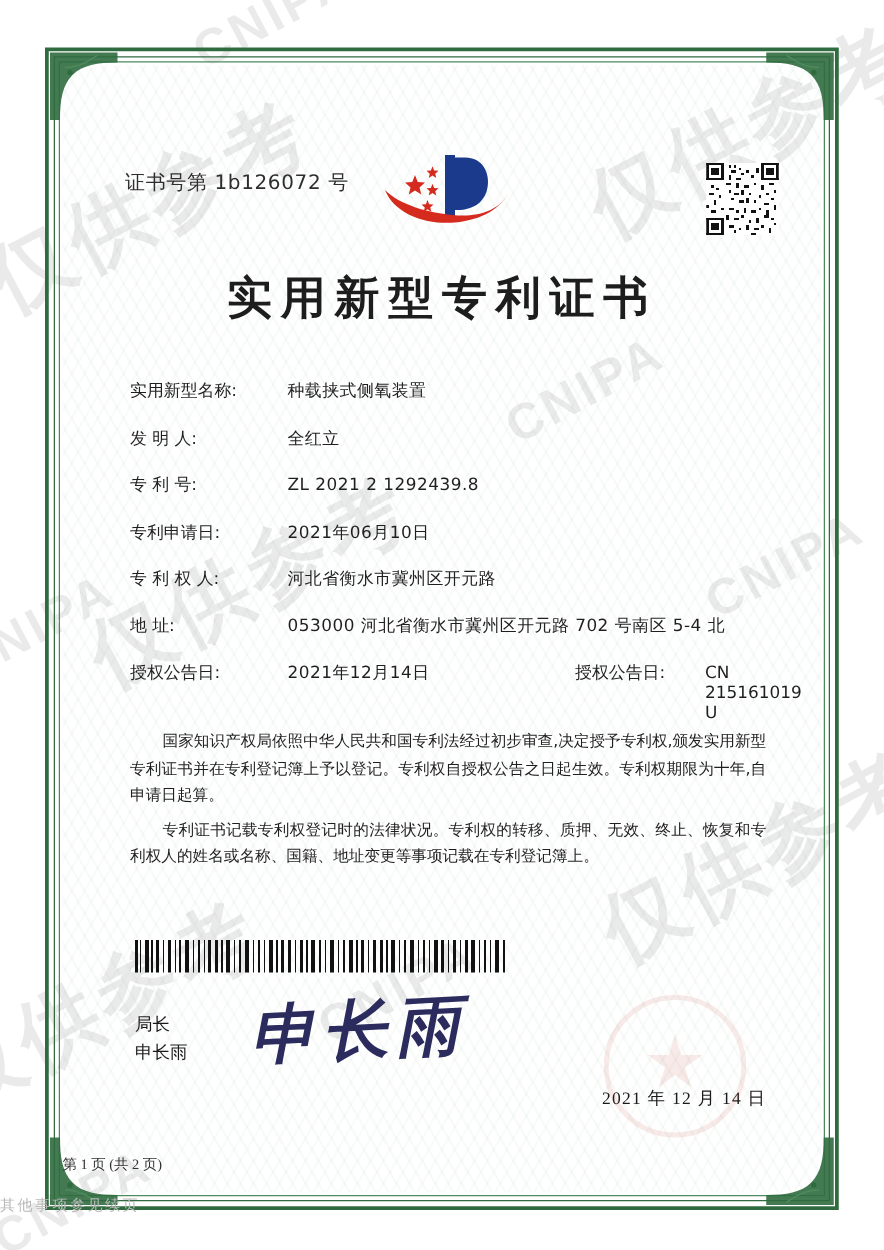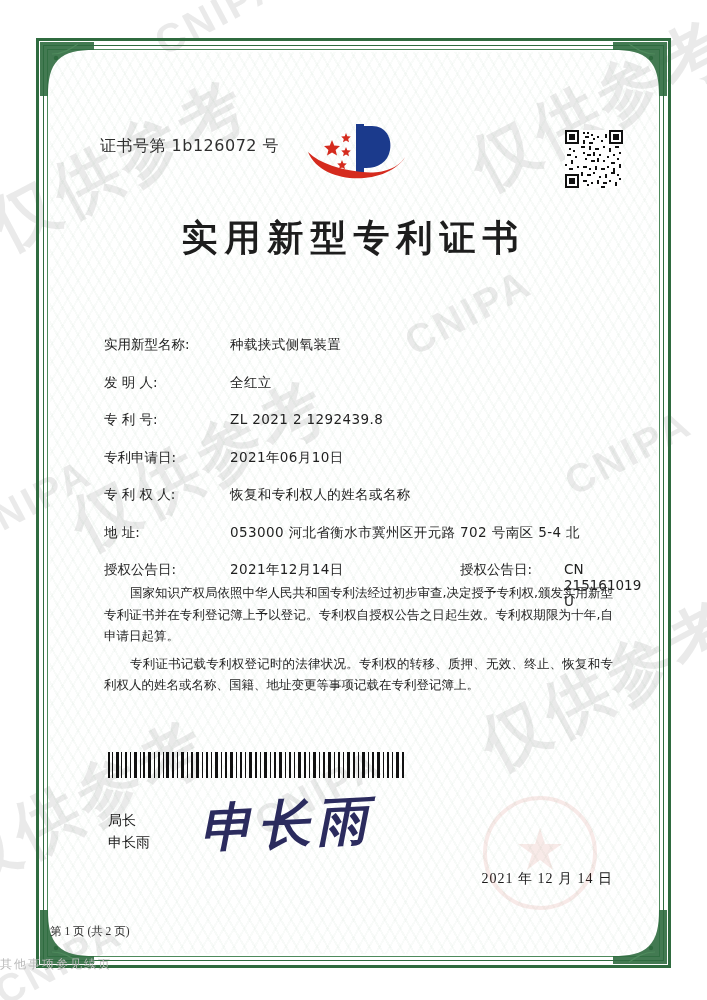--- a/index.html
+++ b/index.html
@@ -131,21 +131,20 @@
     font-weight: bold;
     letter-spacing: 7px;
     color: #1d1d1d;
   }
 
   .fields {
     position: absolute;
     left: 54px;
     right: 40px;
     top: 252px;
-    margin-top: 32px;
   }
   .field-row {
     display: flex;
     align-items: baseline;
     margin-bottom: 19.5px;
     font-family: "DejaVu Sans", sans-serif;
     font-size: 13.5px;
     color: #1f1f1f;
   }
   .field-label {
@@ -431,21 +430,21 @@
         <div class="field-value">ZL 2021 2 1292439.8</div>
       </div>
 
       <div class="field-row">
         <div class="field-label">专利申请日:</div>
         <div class="field-value">2021年06月10日</div>
       </div>
 
       <div class="field-row">
         <div class="field-label">专 利 权 人:</div>
-        <div class="field-value">恢复和专利权人的姓名或名称</div>
+        <div class="field-value">河北省衡水市冀州区开元路</div>
       </div>
 
       <div class="field-row">
         <div class="field-label">地    址:</div>
         <div class="field-value">053000 河北省衡水市冀州区开元路 702 号南区 5-4 北</div>
       </div>
 
       <div class="field-row double">
         <div class="field-label">授权公告日:</div>
         <div class="field-value">2021年12月14日</div>

